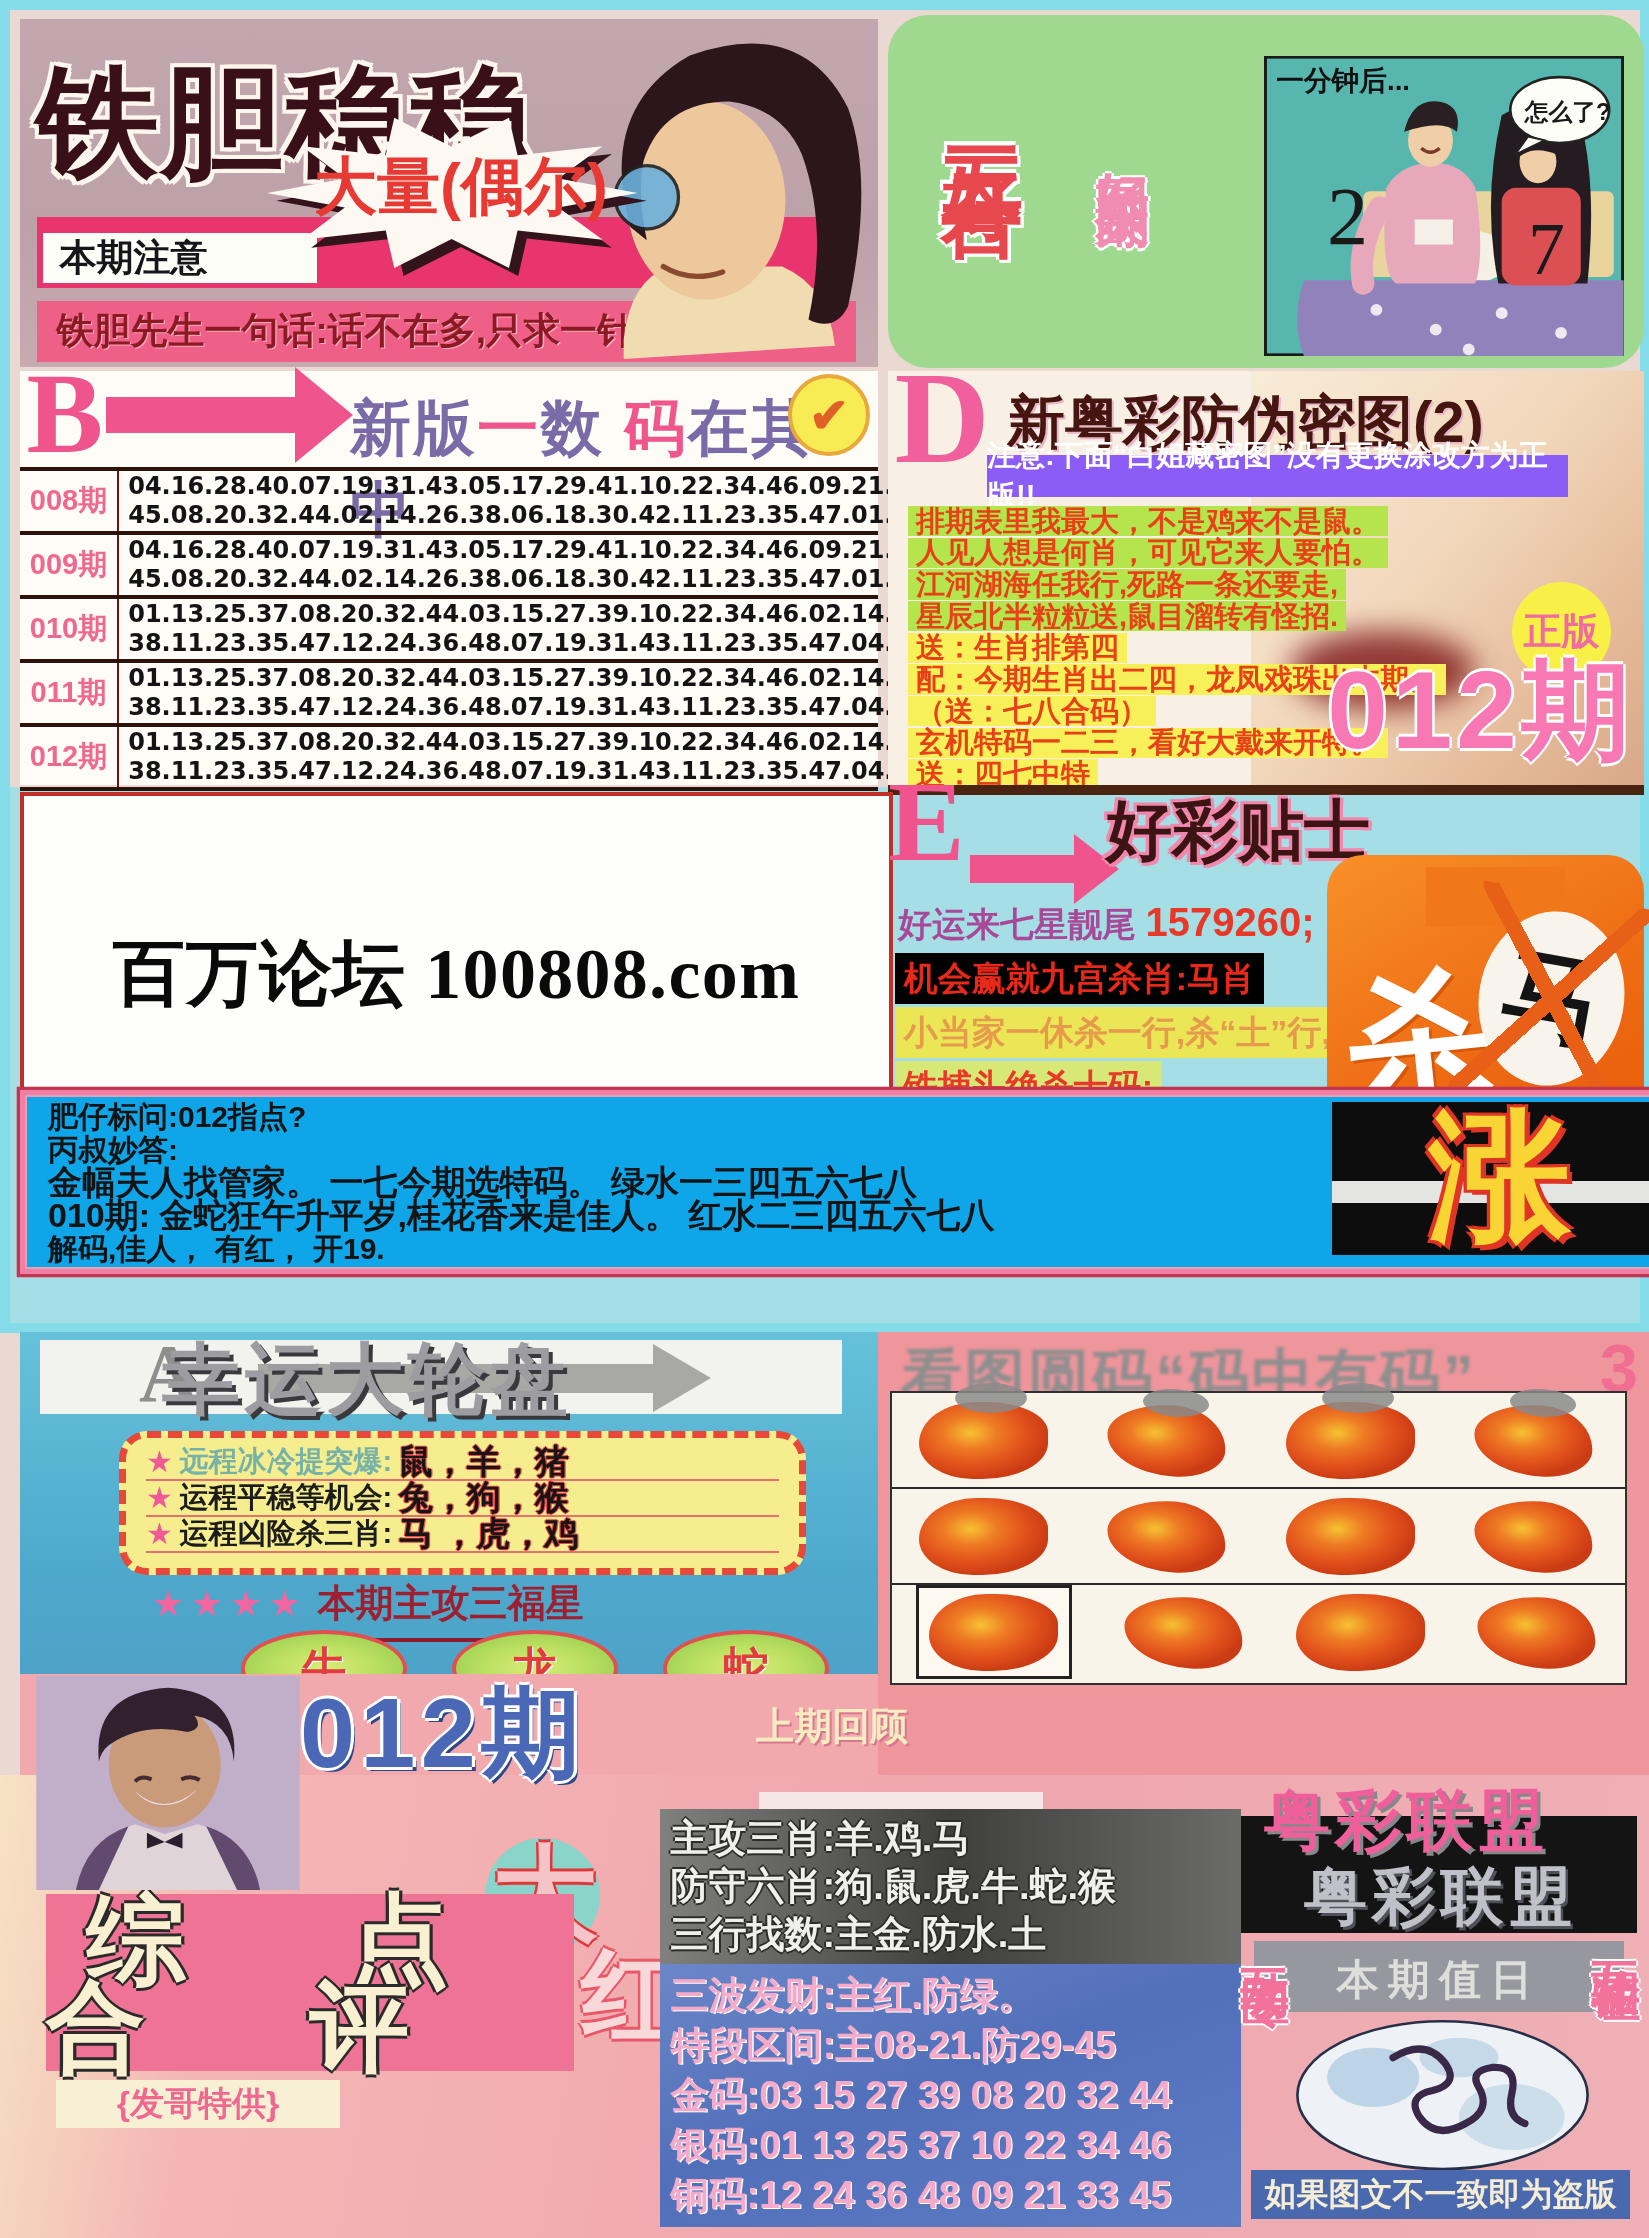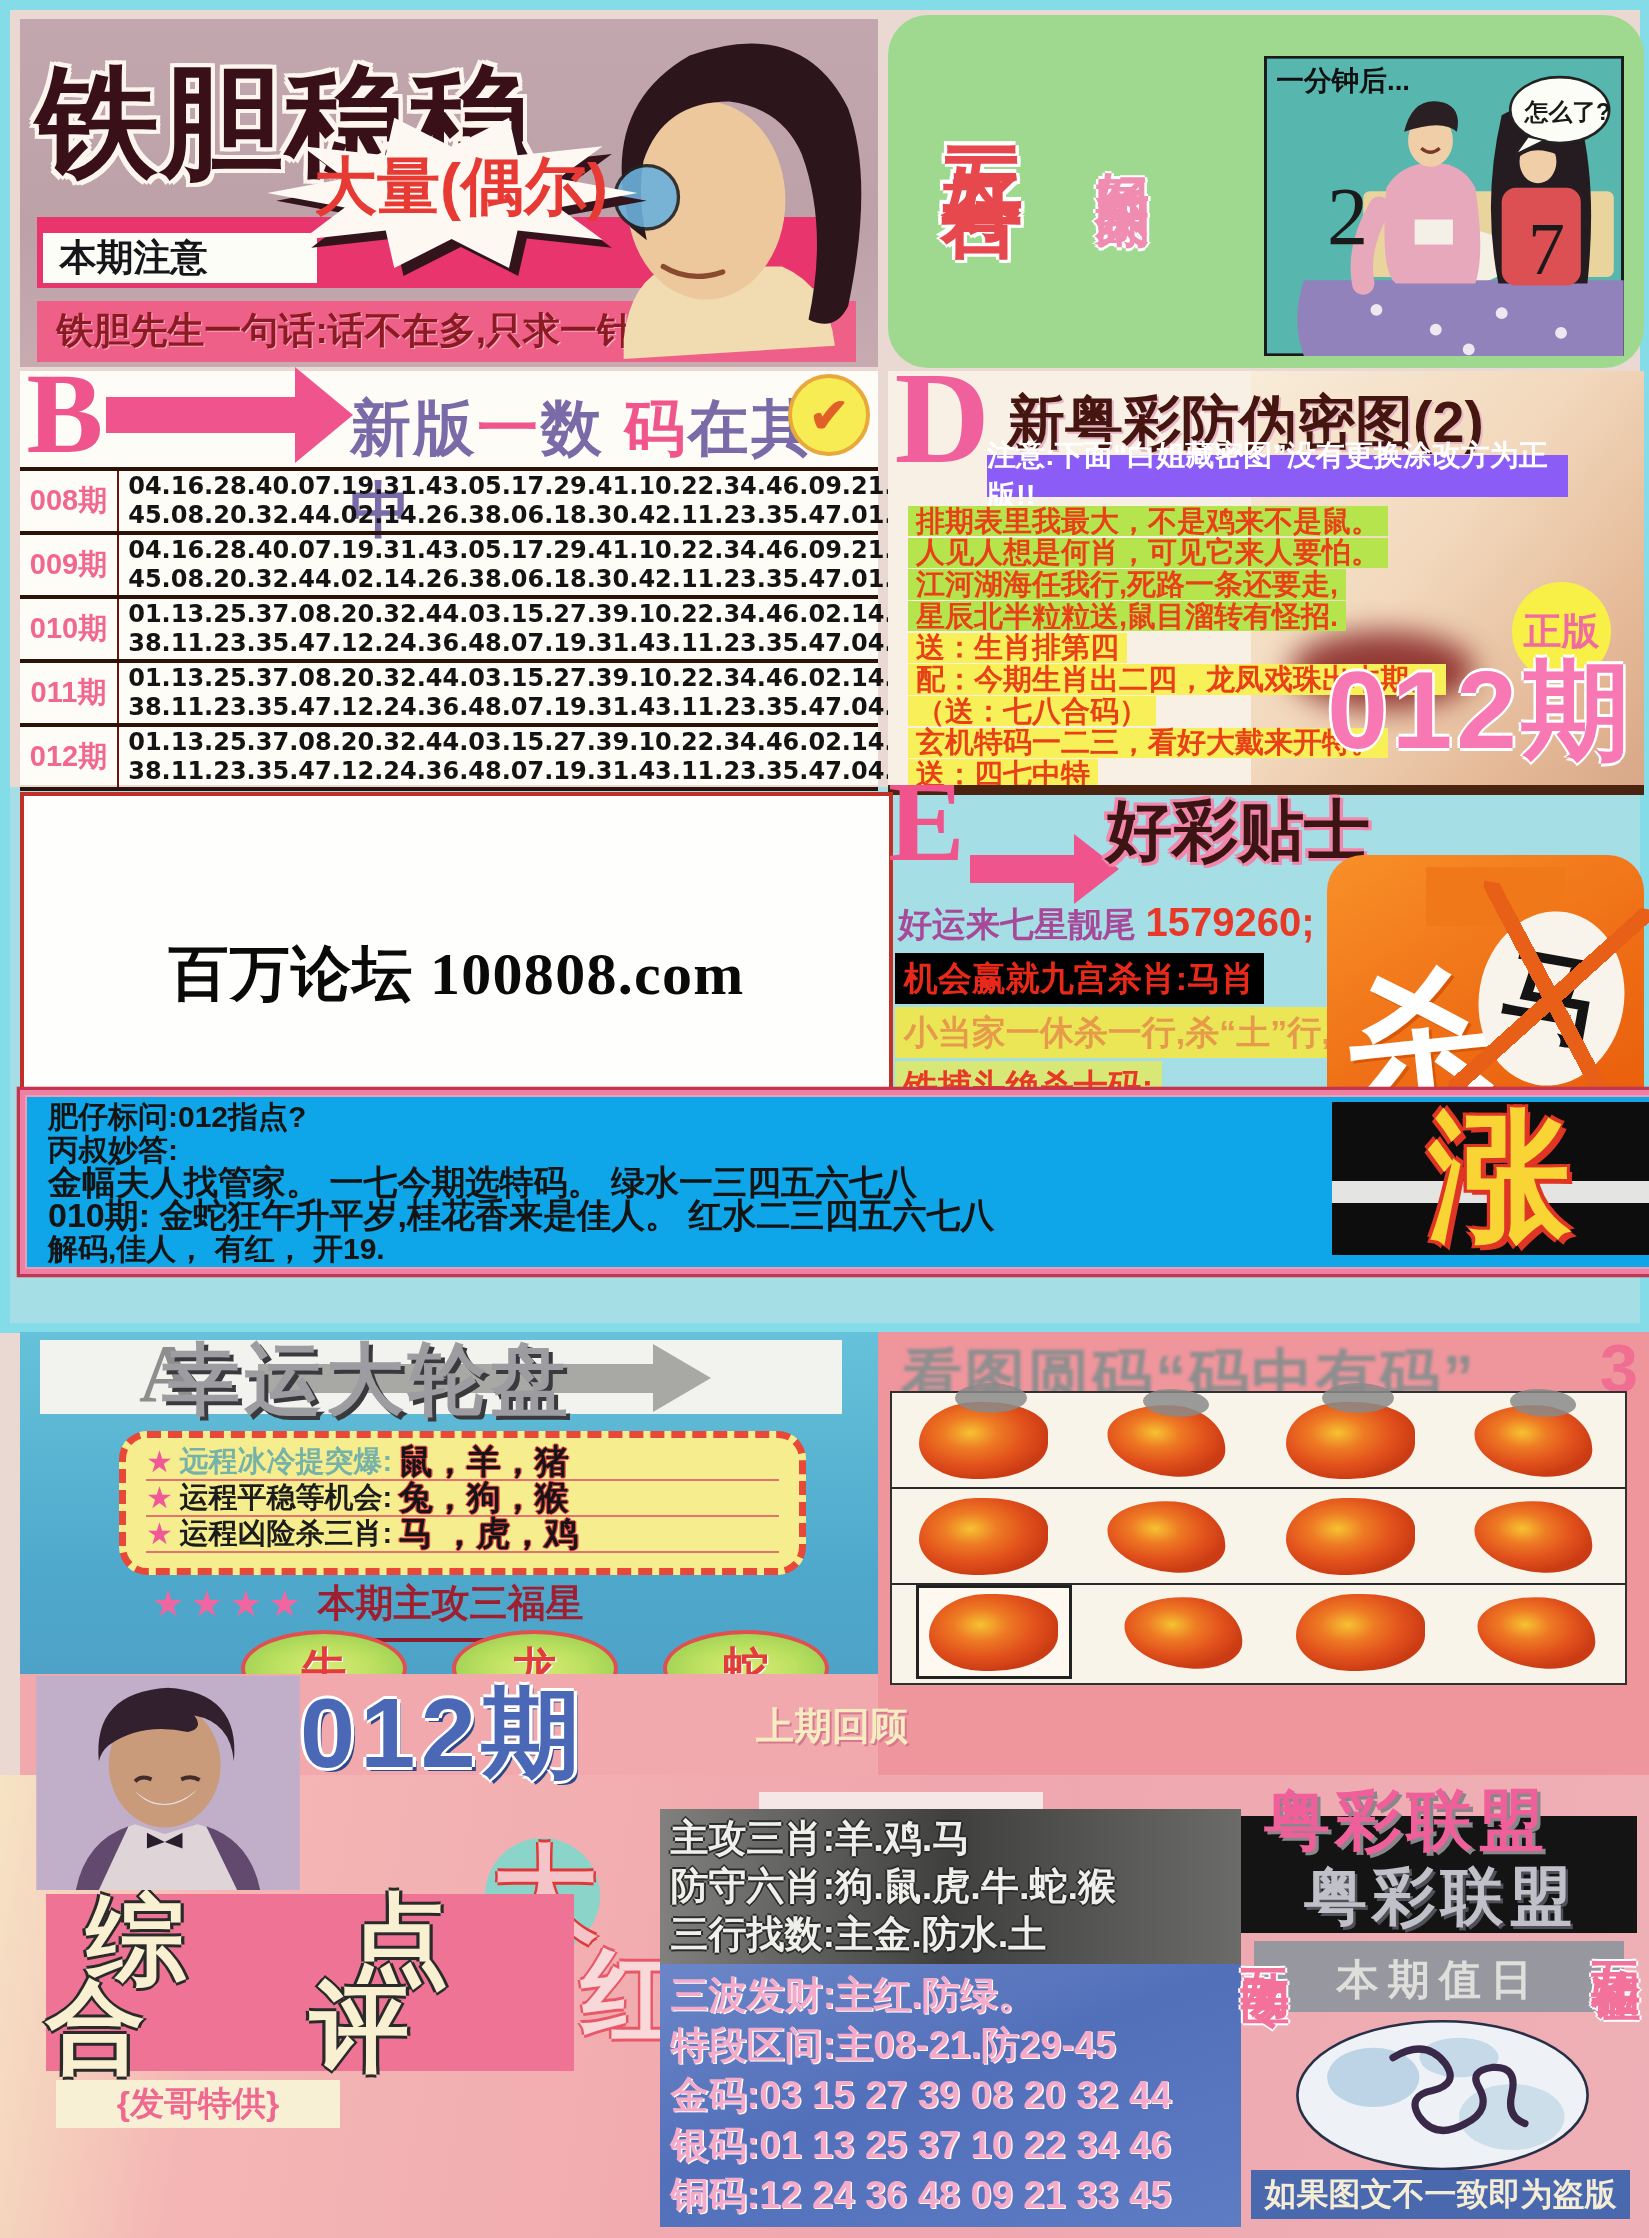--- a/index.html
+++ b/index.html
@@ -55,21 +55,21 @@
   .pline{background:#b6e44c;}
   .yline{background:#f8f058;}
   .d-badge{right:33px;top:211px;width:99px;height:99px;border-radius:50%;background:#f8f046;display:flex;align-items:center;justify-content:center;
      font-size:38px;font-weight:bold;color:#f06ca0;z-index:3;}
   .d-issue{right:10px;bottom:0px;font-size:109px;font-weight:bold;color:#f878b4;letter-spacing:4px;z-index:3;
      text-shadow:2.6px 0 #fff,-2.6px 0 #fff,0 2.6px #fff,0 -2.6px #fff;}
   
   .cyan-band{left:0;top:787px;width:1650px;height:545px;background:#a6dee6;}
   .white-box{left:20px;top:792px;width:865px;height:356px;background:#fefefc;border:4px solid #c03028;
      display:flex;align-items:center;justify-content:center;z-index:6;}
-  .forum-text{font-family:"Liberation Serif",serif;font-size:60px;font-weight:bold;color:#0a0a0a;letter-spacing:1.3px;}
+  .forum-text{font-family:"Liberation Serif",serif;font-size:72px;font-weight:bold;color:#0a0a0a;letter-spacing:1.3px;}
   
   .sec-e{left:888px;top:789px;width:762px;height:367px;z-index:6;}
   .e-letter{left:0px;top:-33px;font-family:"Liberation Serif",serif;font-size:115px;font-weight:bold;color:#f0548c;}
   .e-arrow{left:82px;top:66px;width:106px;height:28px;background:#f0548c;}
   .e-arrow::after{content:'';position:absolute;right:-43px;top:-21px;border-left:45px solid #f0548c;border-top:35px solid transparent;border-bottom:35px solid transparent;}
   .e-title{left:218px;top:-3.3px;font-size:66px;font-weight:bold;color:#3c1414;
      text-shadow:3.3px 0 #f287ac,-3.3px 0 #f287ac,0 3.3px #f287ac,0 -3.3px #f287ac,3.3px 3.3px #f287ac,-3.3px -3.3px #f287ac;}
   .e-l1{left:10px;top:111px;font-size:34px;font-weight:bold;color:#a84898;}
   .e-l1 .num{font-size:40px;color:#e83828;}
   .e-line{display:table;padding:2.6px 9.2px;font-weight:bold;white-space:nowrap;}

